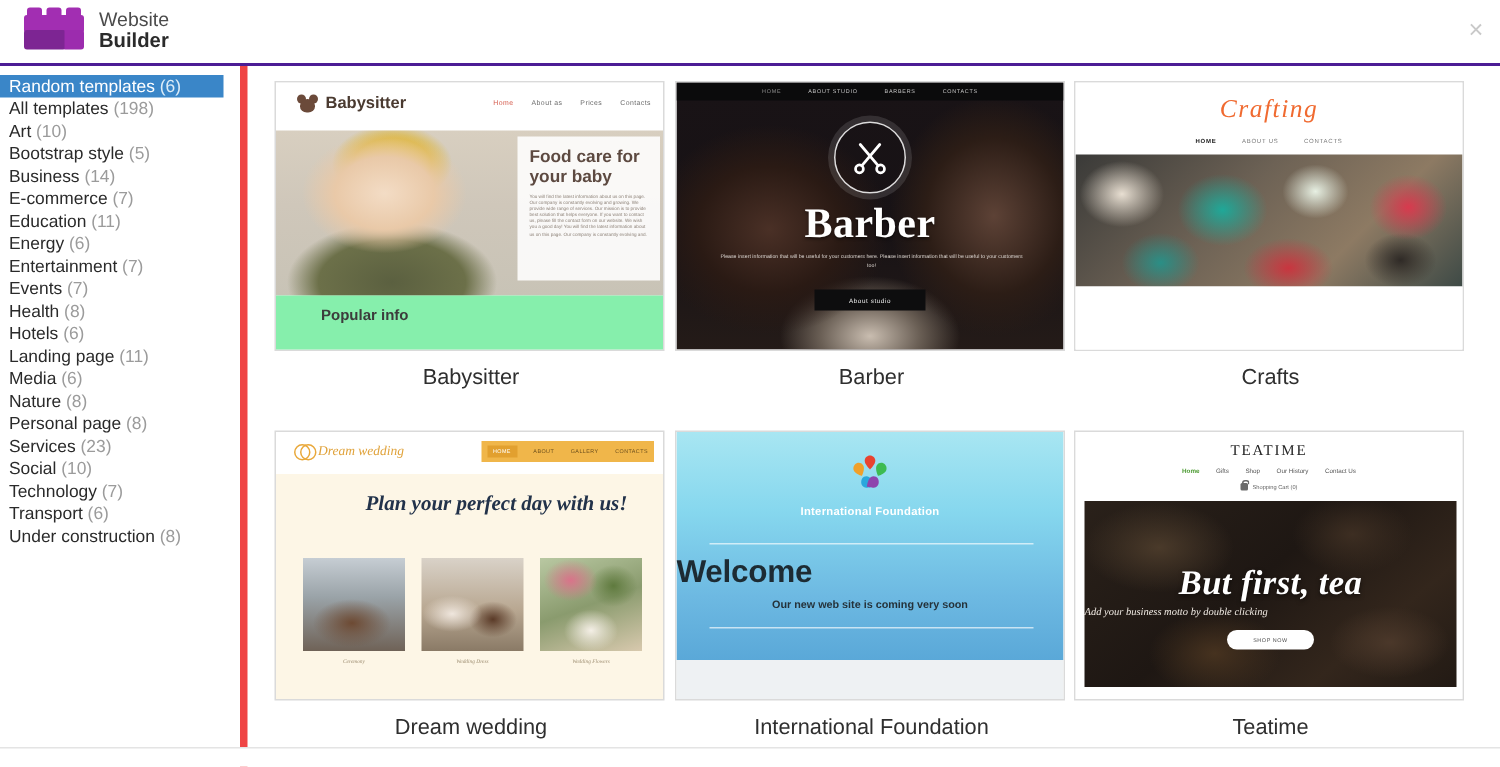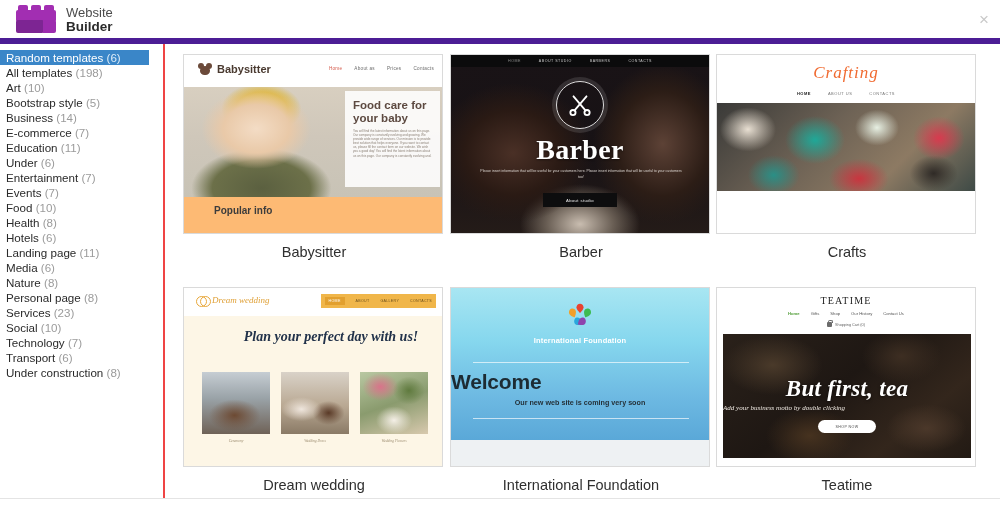--- a/index.html
+++ b/index.html
@@ -6,38 +6,38 @@
   body{
     width:1000px;height:511px;overflow:hidden;
     background:#ffffff;
     font-family:"Liberation Sans", sans-serif;
     -webkit-font-smoothing:antialiased;
   }
   .app{position:relative;width:1000px;height:511px;background:#fff;}
 
   
   .header{position:absolute;left:0;top:0;width:1000px;height:44px;background:#fff;
-          border-bottom:6px solid #4c1d95;box-sizing:border-box;}
+          border-bottom:2px solid #4c1d95;box-sizing:border-box;}
   .logo-wrap{position:absolute;left:14px;top:5px;display:flex;align-items:center;gap:8px;}
   .brick{position:relative;width:44px;height:30px;}
   .brick .studs{position:absolute;left:4px;top:0;width:36px;height:6px;display:flex;gap:3px;}
   .brick .studs i{display:block;width:10px;height:6px;background:#a22eb2;border-radius:2px 2px 0 0;}
   .brick .top{position:absolute;left:2px;top:5px;width:40px;height:12px;background:#a22eb2;border-radius:2px;}
   .brick .bot{position:absolute;left:2px;top:15px;width:28px;height:13px;background:#7d2593;border-radius:2px;}
   .brick .rt{position:absolute;left:29px;top:15px;width:13px;height:13px;background:#9c2cae;border-radius:0 2px 2px 0;}
   .logo-text{line-height:1.05;}
   .logo-text .l1{font-size:13px;color:#4b4b4b;font-weight:400;display:block;}
   .logo-text .l2{font-size:13.5px;color:#2b2b2b;font-weight:bold;display:block;}
   .header-title{position:absolute;left:183px;top:12px;font-size:16px;color:#333;font-weight:bold;letter-spacing:.1px;}
   .close-btn{position:absolute;right:5px;top:9px;width:22px;height:22px;color:#c9c9c9;font-size:17px;
              line-height:22px;text-align:center;cursor:pointer;}
 
   
   .sidebar{position:absolute;left:0;top:44px;width:165px;height:467px;background:#fff;
-           border-right:2px solid #ef4444;box-sizing:border-box;padding-top:6px;}
+           border-right:5px solid #ef4444;box-sizing:border-box;padding-top:6px;}
   .side-item{height:15px;line-height:15px;font-size:11.6px;color:#2a2a2a;padding-left:6px;
              white-space:nowrap;cursor:pointer;}
   .side-item .cnt{color:#9b9b9b;}
   .side-item.active{background:#3a86c8;width:143px;color:#fff;}
   .side-item.active .cnt{color:#dcecf8;}
 
   
   .grid{position:absolute;left:166px;top:44px;width:834px;height:455px;}
   .card{position:absolute;width:262px;}
   .thumb{width:260px;height:180px;border:1px solid #dadada;background:#fff;
@@ -57,21 +57,21 @@
   .bs-nav .hot{color:#d4594a;}
   .bs-body{position:absolute;left:0;top:32px;width:100%;height:110px;
      background:
        radial-gradient(ellipse 55px 40px at 28% 38%, #f3dcc5 0%, #e9c9a8 60%, rgba(233,201,168,0) 100%),
        radial-gradient(ellipse 40px 26px at 30% 20%, #e8c75c 0%, #dcb845 65%, rgba(220,184,69,0) 100%),
        radial-gradient(ellipse 70px 40px at 30% 92%, #5b6040 0%, #6c7049 70%, rgba(108,112,73,0) 100%),
        linear-gradient(180deg,#d8cfc0 0%, #cfc7ba 45%, #c8c3b6 100%);}
   .bs-panel{position:absolute;right:2px;top:4px;width:95px;height:96px;background:rgba(255,255,255,.88);}
   .bs-h1{position:absolute;left:8px;top:8px;font-size:11.5px;line-height:13px;color:#5d4a41;font-weight:bold;}
   .bs-p{position:absolute;left:8px;top:38px;width:80px;font-size:3.1px;line-height:4.1px;color:#8d8278;}
-  .bs-foot{position:absolute;left:0;top:142px;width:100%;height:38px;background:#fdba74;}
+  .bs-foot{position:absolute;left:0;top:142px;width:100%;height:38px;background:#86efac;}
   .bs-foot .t{position:absolute;left:30px;top:8px;font-size:10px;color:#3c3c3c;font-weight:bold;}
 
   
   .bb{position:absolute;inset:0;
     background:
       radial-gradient(ellipse 80px 70px at 24% 55%, #4a3026 0%, #2a1a14 60%, rgba(20,12,9,0) 100%),
       radial-gradient(ellipse 70px 80px at 82% 50%, #5d4236 0%, #2c1d16 65%, rgba(18,11,8,0) 100%),
       radial-gradient(ellipse 60px 40px at 50% 95%, #c9bdb0 0%, #6a5f55 55%, rgba(40,33,28,0) 100%),
       linear-gradient(180deg,#191316 0%, #171215 55%, #241b18 100%);}
   .bb-nav{position:absolute;left:0;top:0;width:100%;height:12px;background:#0b0b0c;
@@ -211,24 +211,23 @@
   </div>
 
   <div class="sidebar" id="sidebar">
       <div class="side-item active"><span>Random templates </span><span class="cnt">(6)</span></div>
       <div class="side-item"><span>All templates </span><span class="cnt">(198)</span></div>
       <div class="side-item"><span>Art </span><span class="cnt">(10)</span></div>
       <div class="side-item"><span>Bootstrap style </span><span class="cnt">(5)</span></div>
       <div class="side-item"><span>Business </span><span class="cnt">(14)</span></div>
       <div class="side-item"><span>E-commerce </span><span class="cnt">(7)</span></div>
       <div class="side-item"><span>Education </span><span class="cnt">(11)</span></div>
-      <div class="side-item"><span>Under </span><span class="cnt">(6)</span></div>
+      <div class="side-item"><span>Energy </span><span class="cnt">(6)</span></div>
       <div class="side-item"><span>Entertainment </span><span class="cnt">(7)</span></div>
       <div class="side-item"><span>Events </span><span class="cnt">(7)</span></div>
-      <div class="side-item"><span>Food </span><span class="cnt">(10)</span></div>
       <div class="side-item"><span>Health </span><span class="cnt">(8)</span></div>
       <div class="side-item"><span>Hotels </span><span class="cnt">(6)</span></div>
       <div class="side-item"><span>Landing page </span><span class="cnt">(11)</span></div>
       <div class="side-item"><span>Media </span><span class="cnt">(6)</span></div>
       <div class="side-item"><span>Nature </span><span class="cnt">(8)</span></div>
       <div class="side-item"><span>Personal page </span><span class="cnt">(8)</span></div>
       <div class="side-item"><span>Services </span><span class="cnt">(23)</span></div>
       <div class="side-item"><span>Social </span><span class="cnt">(10)</span></div>
       <div class="side-item"><span>Technology </span><span class="cnt">(7)</span></div>
       <div class="side-item"><span>Transport </span><span class="cnt">(6)</span></div>

